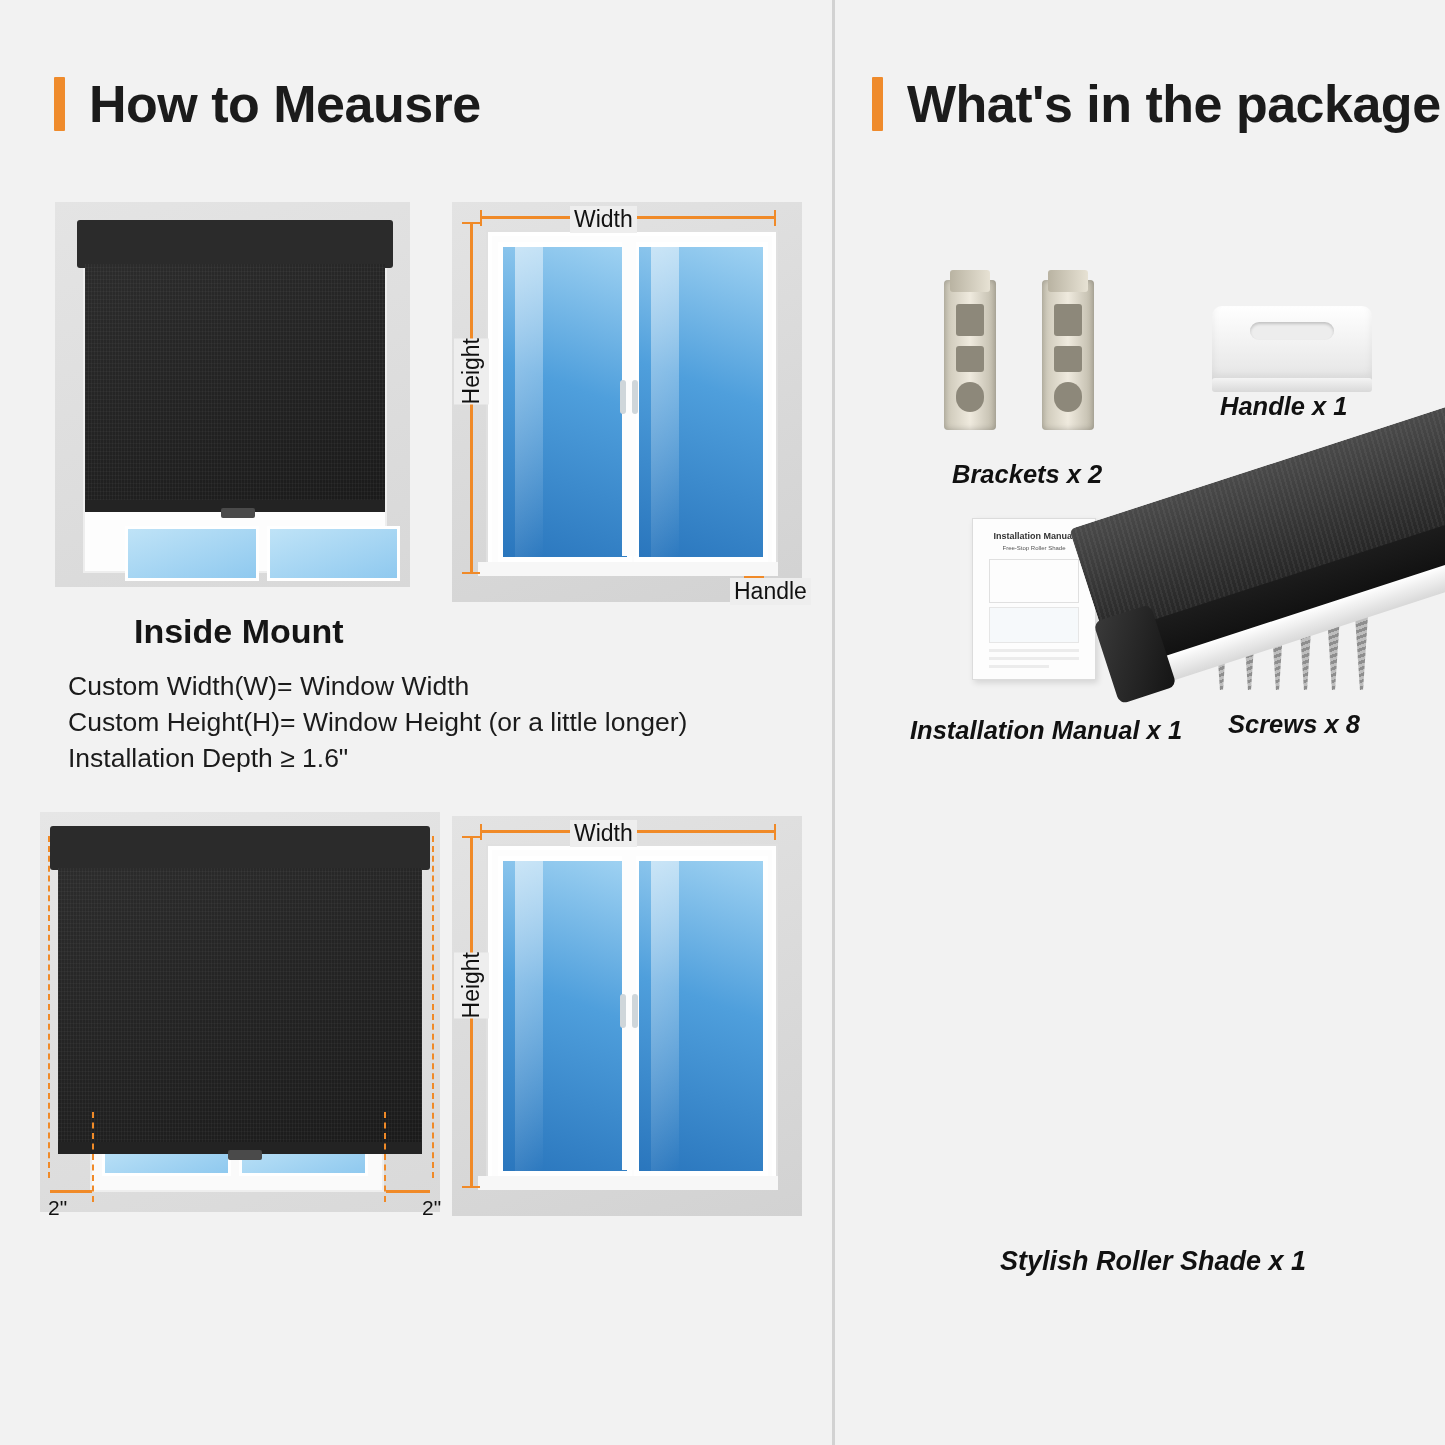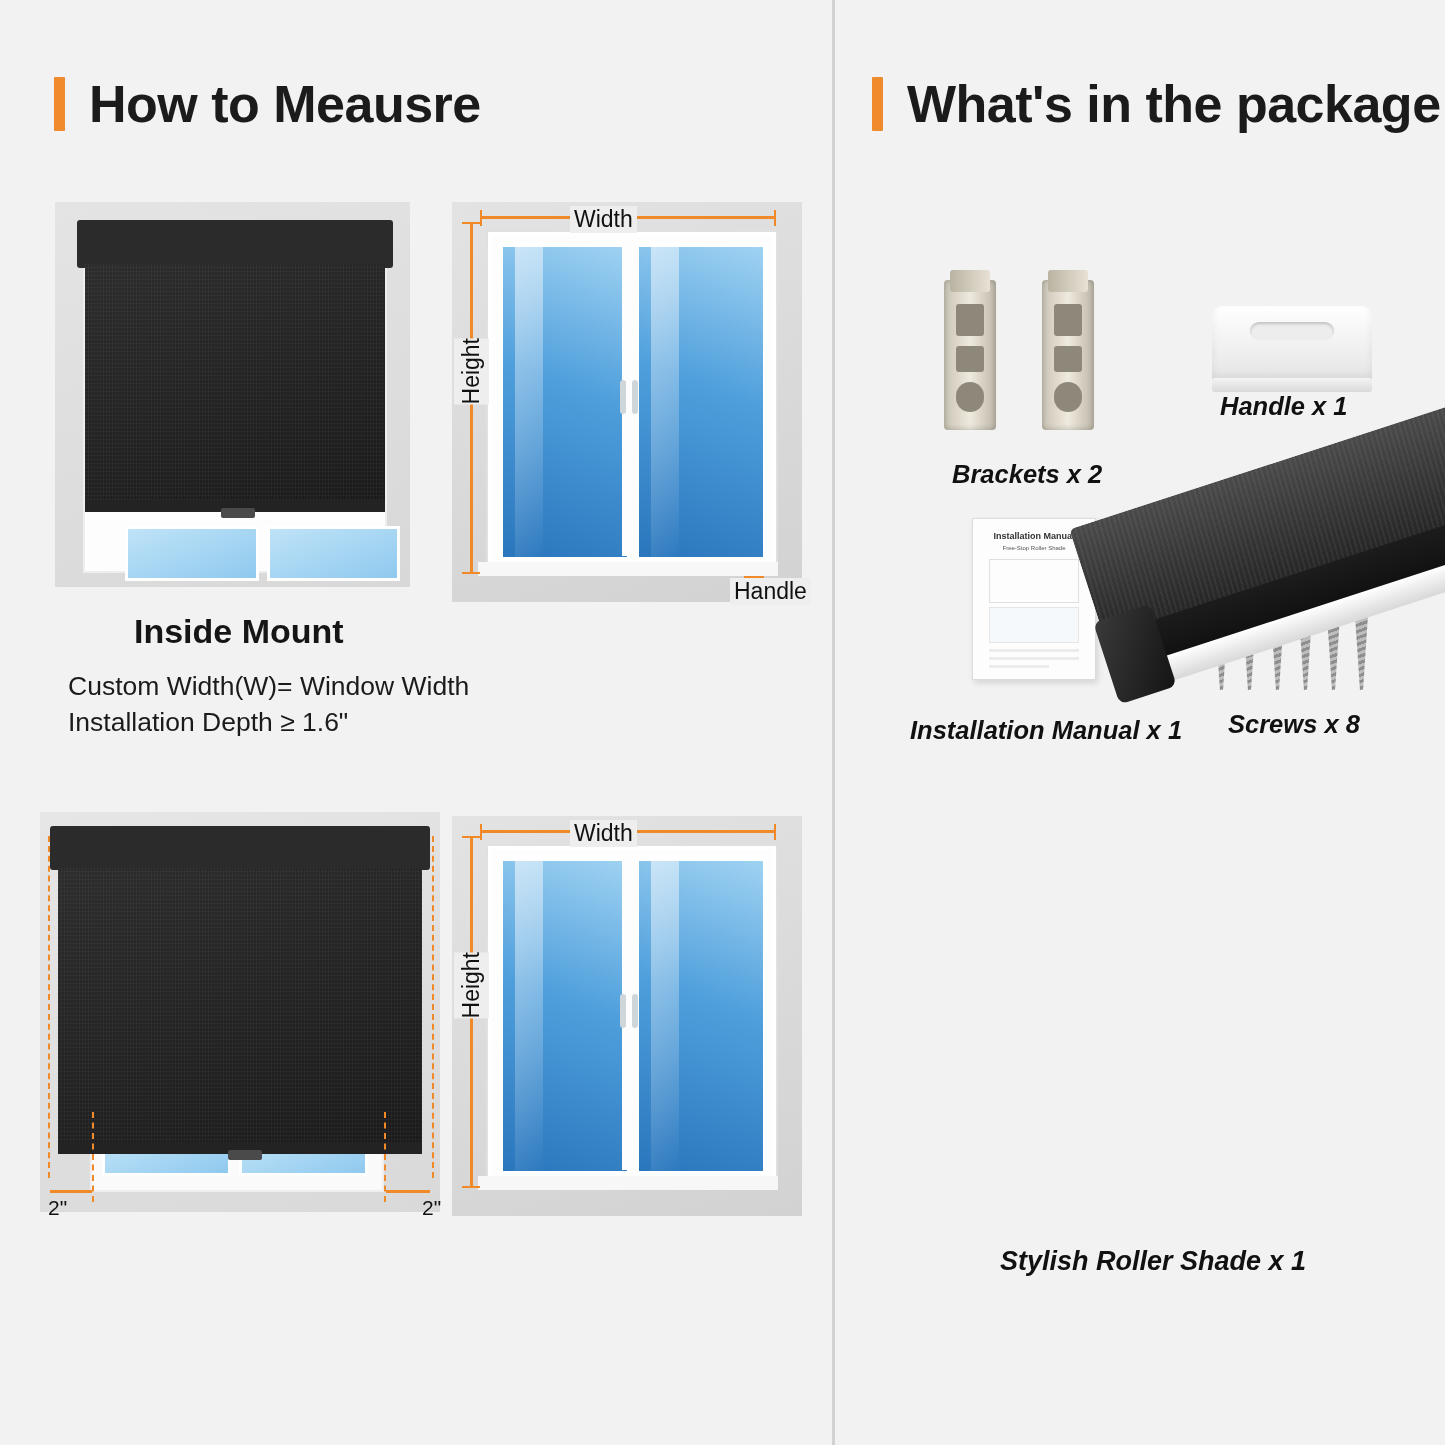--- a/index.html
+++ b/index.html
@@ -151,20 +151,21 @@
       <div class="dimlabel vert" style="left:2px;top:136px;">Height</div>
 
       <div class="dimline" style="left:300px;top:374px;width:3px;height:22px;"></div>
       <div class="tickh" style="left:292px;top:374px;width:20px;"></div>
       <div class="dimlabel" style="left:278px;top:376px;">Handle</div>
     </div>
 
     <div class="cap" style="left:134px;top:612px;">Inside Mount</div>
     <div class="lines" style="left:68px;top:668px;">
       <div>Custom Width(W)= Window Width</div>
+      <div>Custom Height(H)= Window Height (or a little longer)</div>
       <div>Installation Depth ≥ 1.6"</div>
     </div>
 
     <div class="shade-fig" style="left:40px;top:812px;width:400px;height:400px;">
       <div class="wallbg" style="position:absolute;inset:0;background:linear-gradient(160deg,#e6e6e6,#d9d9d9);"></div>
       <div style="position:absolute;left:50px;top:316px;width:290px;height:60px;background:#fafafa;border:2px solid #eee;"></div>
       <div style="position:absolute;left:62px;top:326px;width:266px;height:38px;display:flex;gap:8px;">
         <div style="flex:1;background:linear-gradient(160deg,#bfe3f7,#8fc9ef);border:3px solid #fff;"></div>
         <div style="flex:1;background:linear-gradient(160deg,#bfe3f7,#8fc9ef);border:3px solid #fff;"></div>
       </div>

